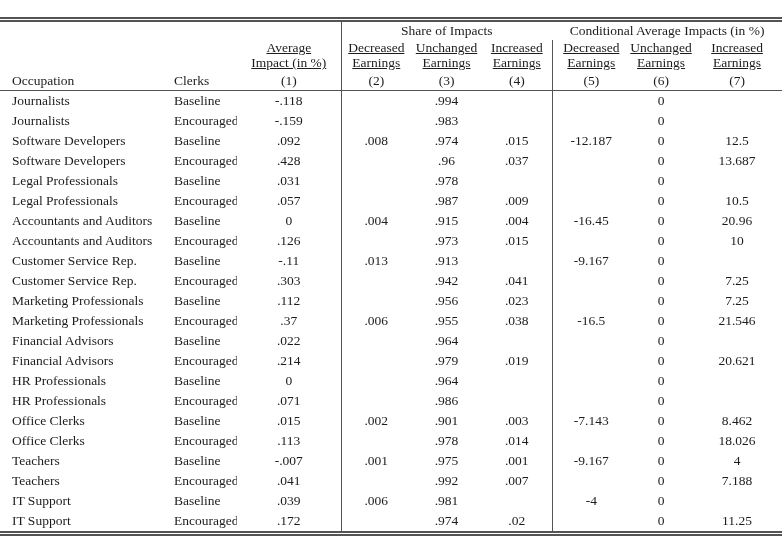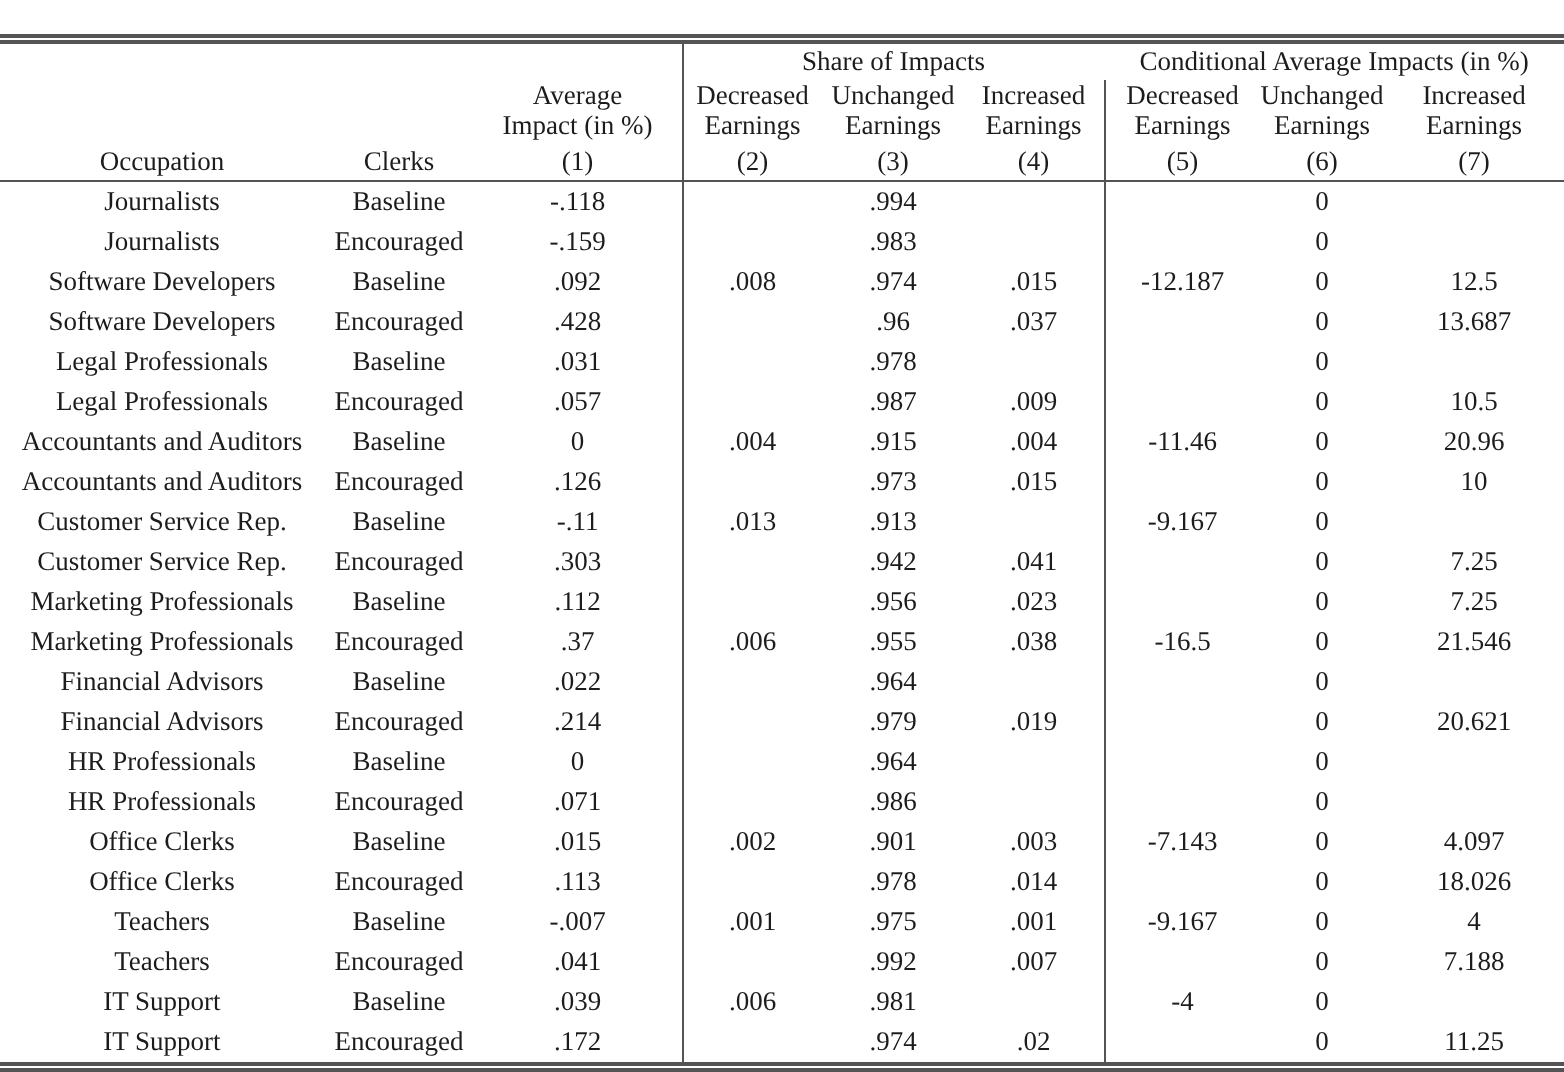--- a/index.html
+++ b/index.html
@@ -25,24 +25,24 @@
   td {
     padding: 0;
     font-size: 13.5px;
     text-align: center;
     vertical-align: middle;
     white-space: nowrap;
     overflow: hidden;
   }
   .vl { border-left: 1px solid #545454; }
   tr.row-groups td { height: 18px; line-height: 18px; vertical-align: bottom; }
-  tr.row-subheads td { height: 30px; line-height: 15px; vertical-align: bottom; padding-bottom: 1px; }
+  tr.row-subheads td { height: 30px; line-height: 15px; vertical-align: bottom; padding-bottom: 1px; text-decoration: underline; }
   tr.row-nums td { height: 19px; line-height: 19px; border-bottom: 1px solid #545454; vertical-align: middle; }
   tbody td { height: 20px; line-height: 20px; }
-  .left { text-align: center; padding-left: 0; }
+  .left { text-align: left; padding-left: 12px; }
 </style>
 </head>
 <body>
 
 <div class="page">
   <table class="impacts">
     <colgroup>
       <col style="width:162px">
         <col style="width:75px">
         <col style="width:104px">
@@ -176,21 +176,21 @@
     <td>10.5</td>
   </tr>
 
   <tr>
     <td class="left">Accountants and Auditors</td>
     <td class="left">Baseline</td>
     <td>0</td>
     <td class="vl">.004</td>
     <td>.915</td>
     <td>.004</td>
-    <td class="vl">-11.46</td>
+    <td class="vl">-16.45</td>
     <td>0</td>
     <td>20.96</td>
   </tr>
 
   <tr>
     <td class="left">Accountants and Auditors</td>
     <td class="left">Encouraged</td>
     <td>.126</td>
     <td class="vl"></td>
     <td>.973</td>
@@ -298,21 +298,21 @@
 
   <tr>
     <td class="left">Office Clerks</td>
     <td class="left">Baseline</td>
     <td>.015</td>
     <td class="vl">.002</td>
     <td>.901</td>
     <td>.003</td>
     <td class="vl">-7.143</td>
     <td>0</td>
-    <td>4.097</td>
+    <td>8.462</td>
   </tr>
 
   <tr>
     <td class="left">Office Clerks</td>
     <td class="left">Encouraged</td>
     <td>.113</td>
     <td class="vl"></td>
     <td>.978</td>
     <td>.014</td>
     <td class="vl"></td>

